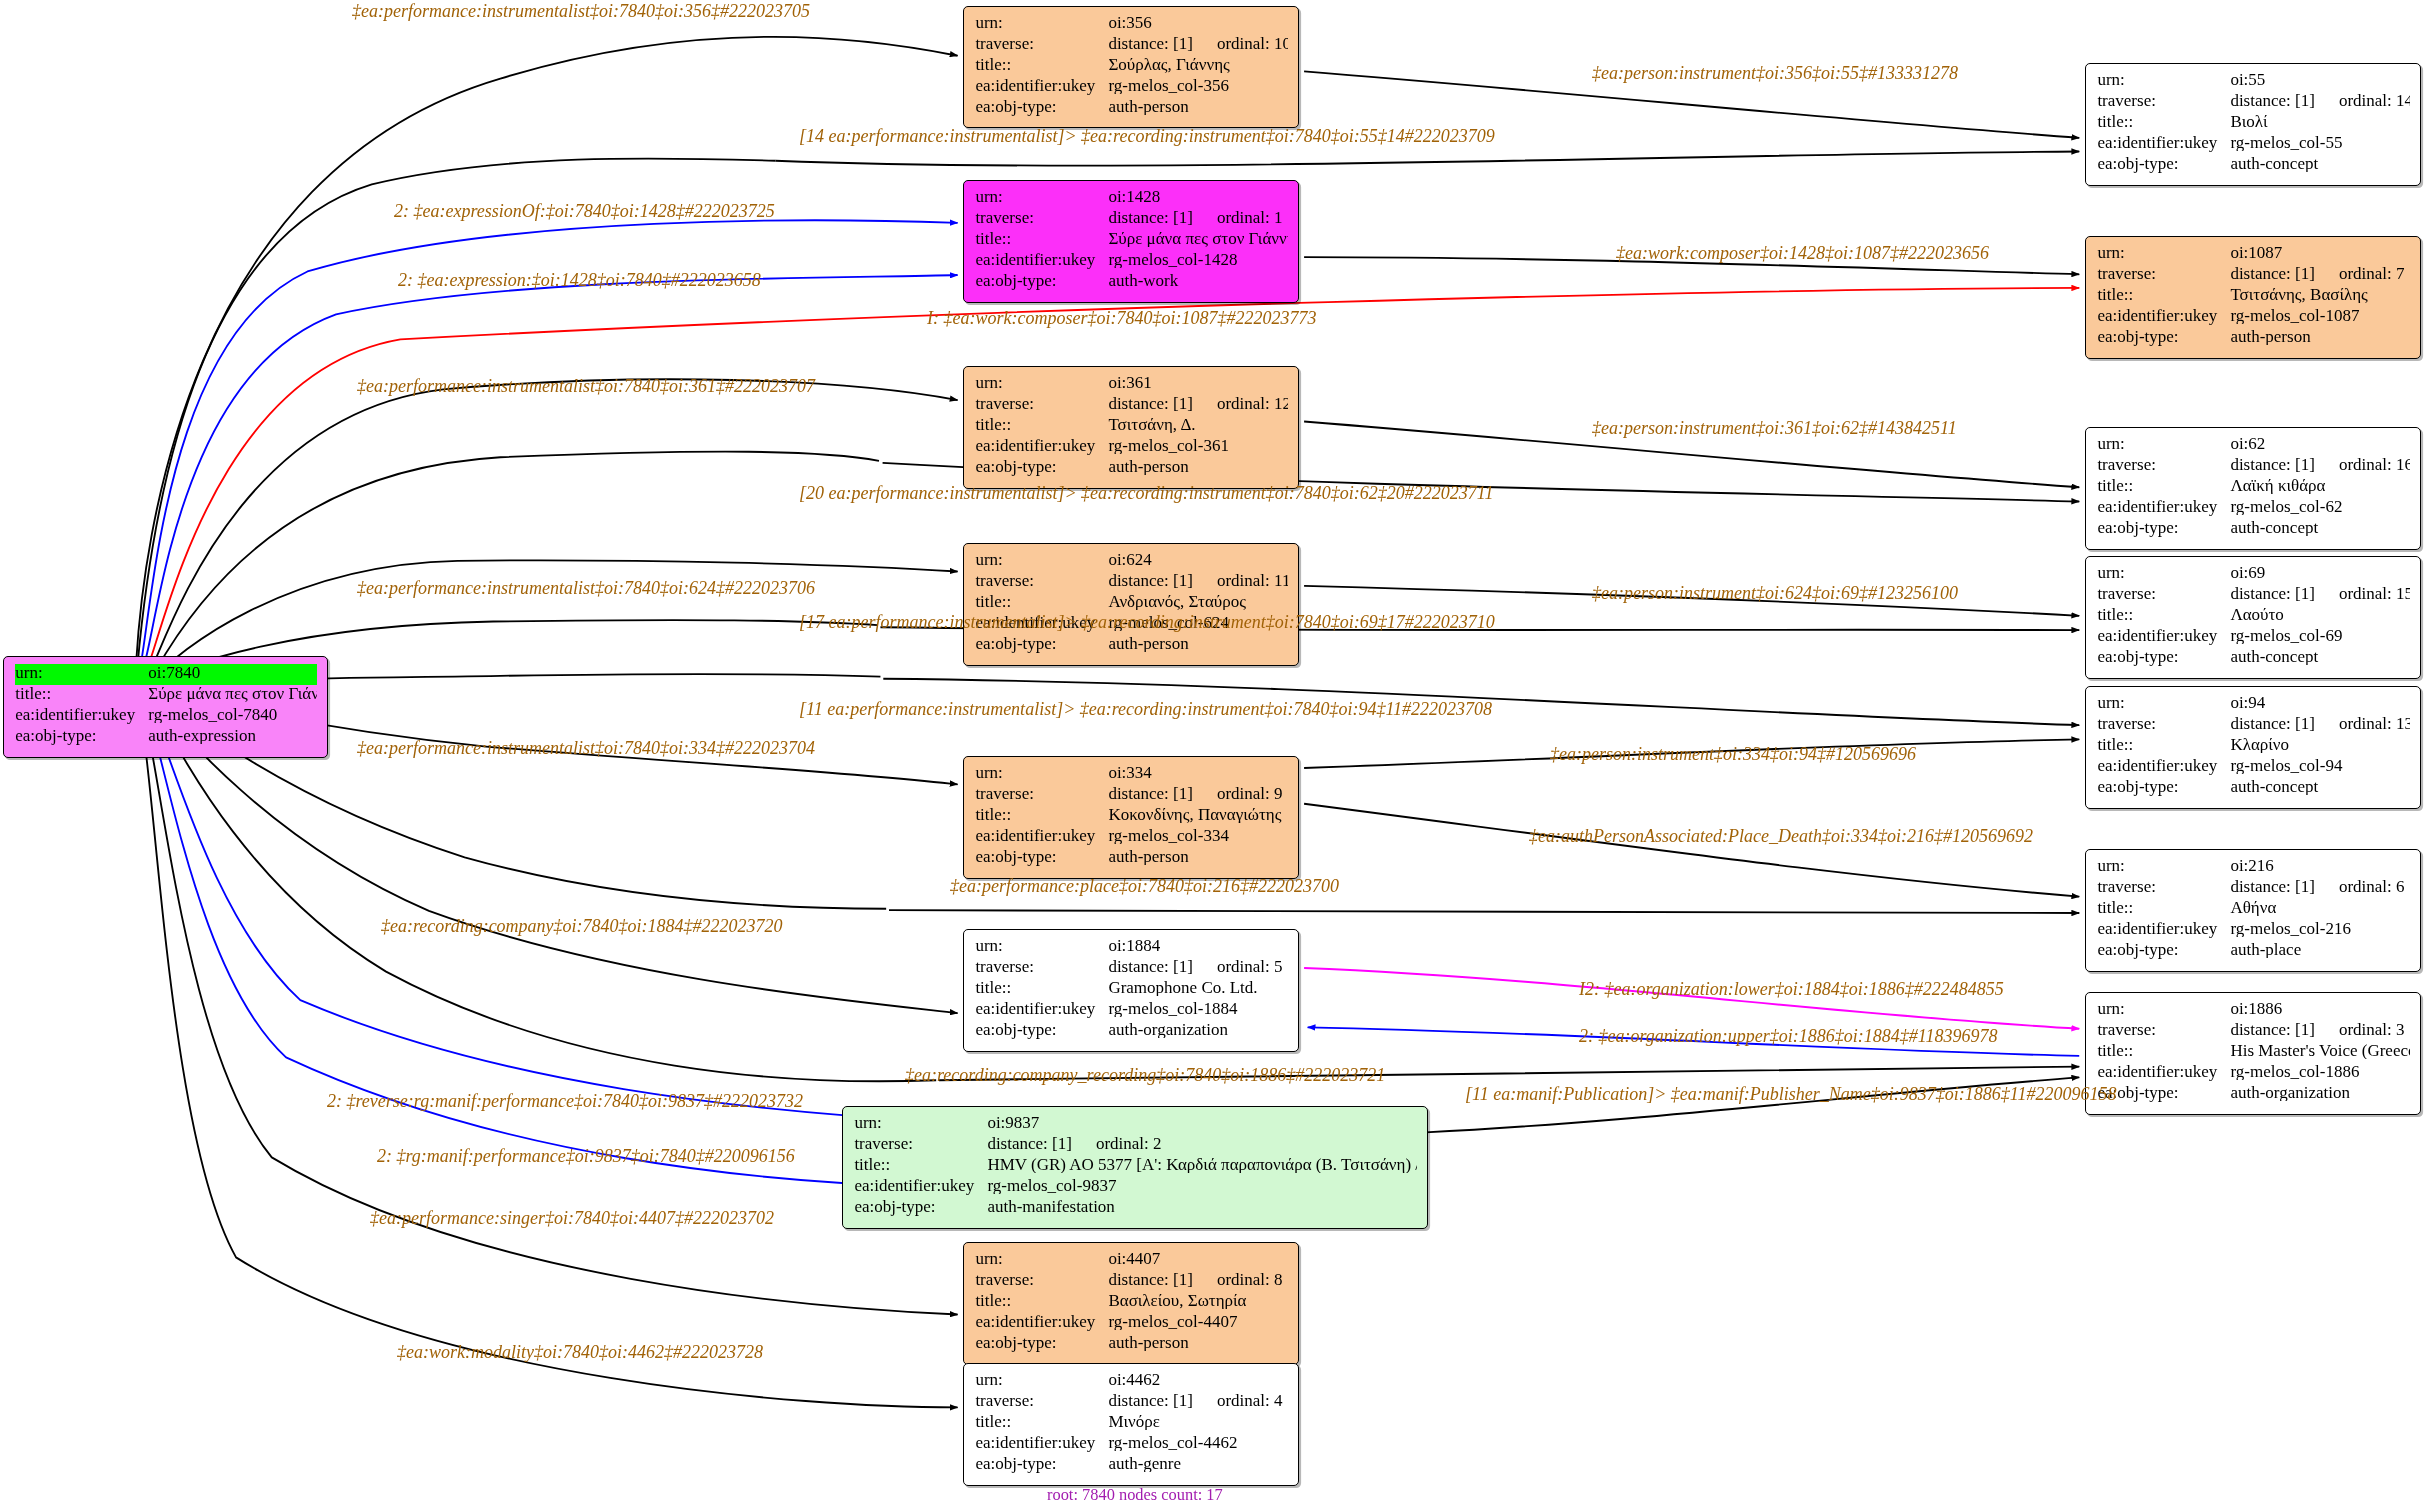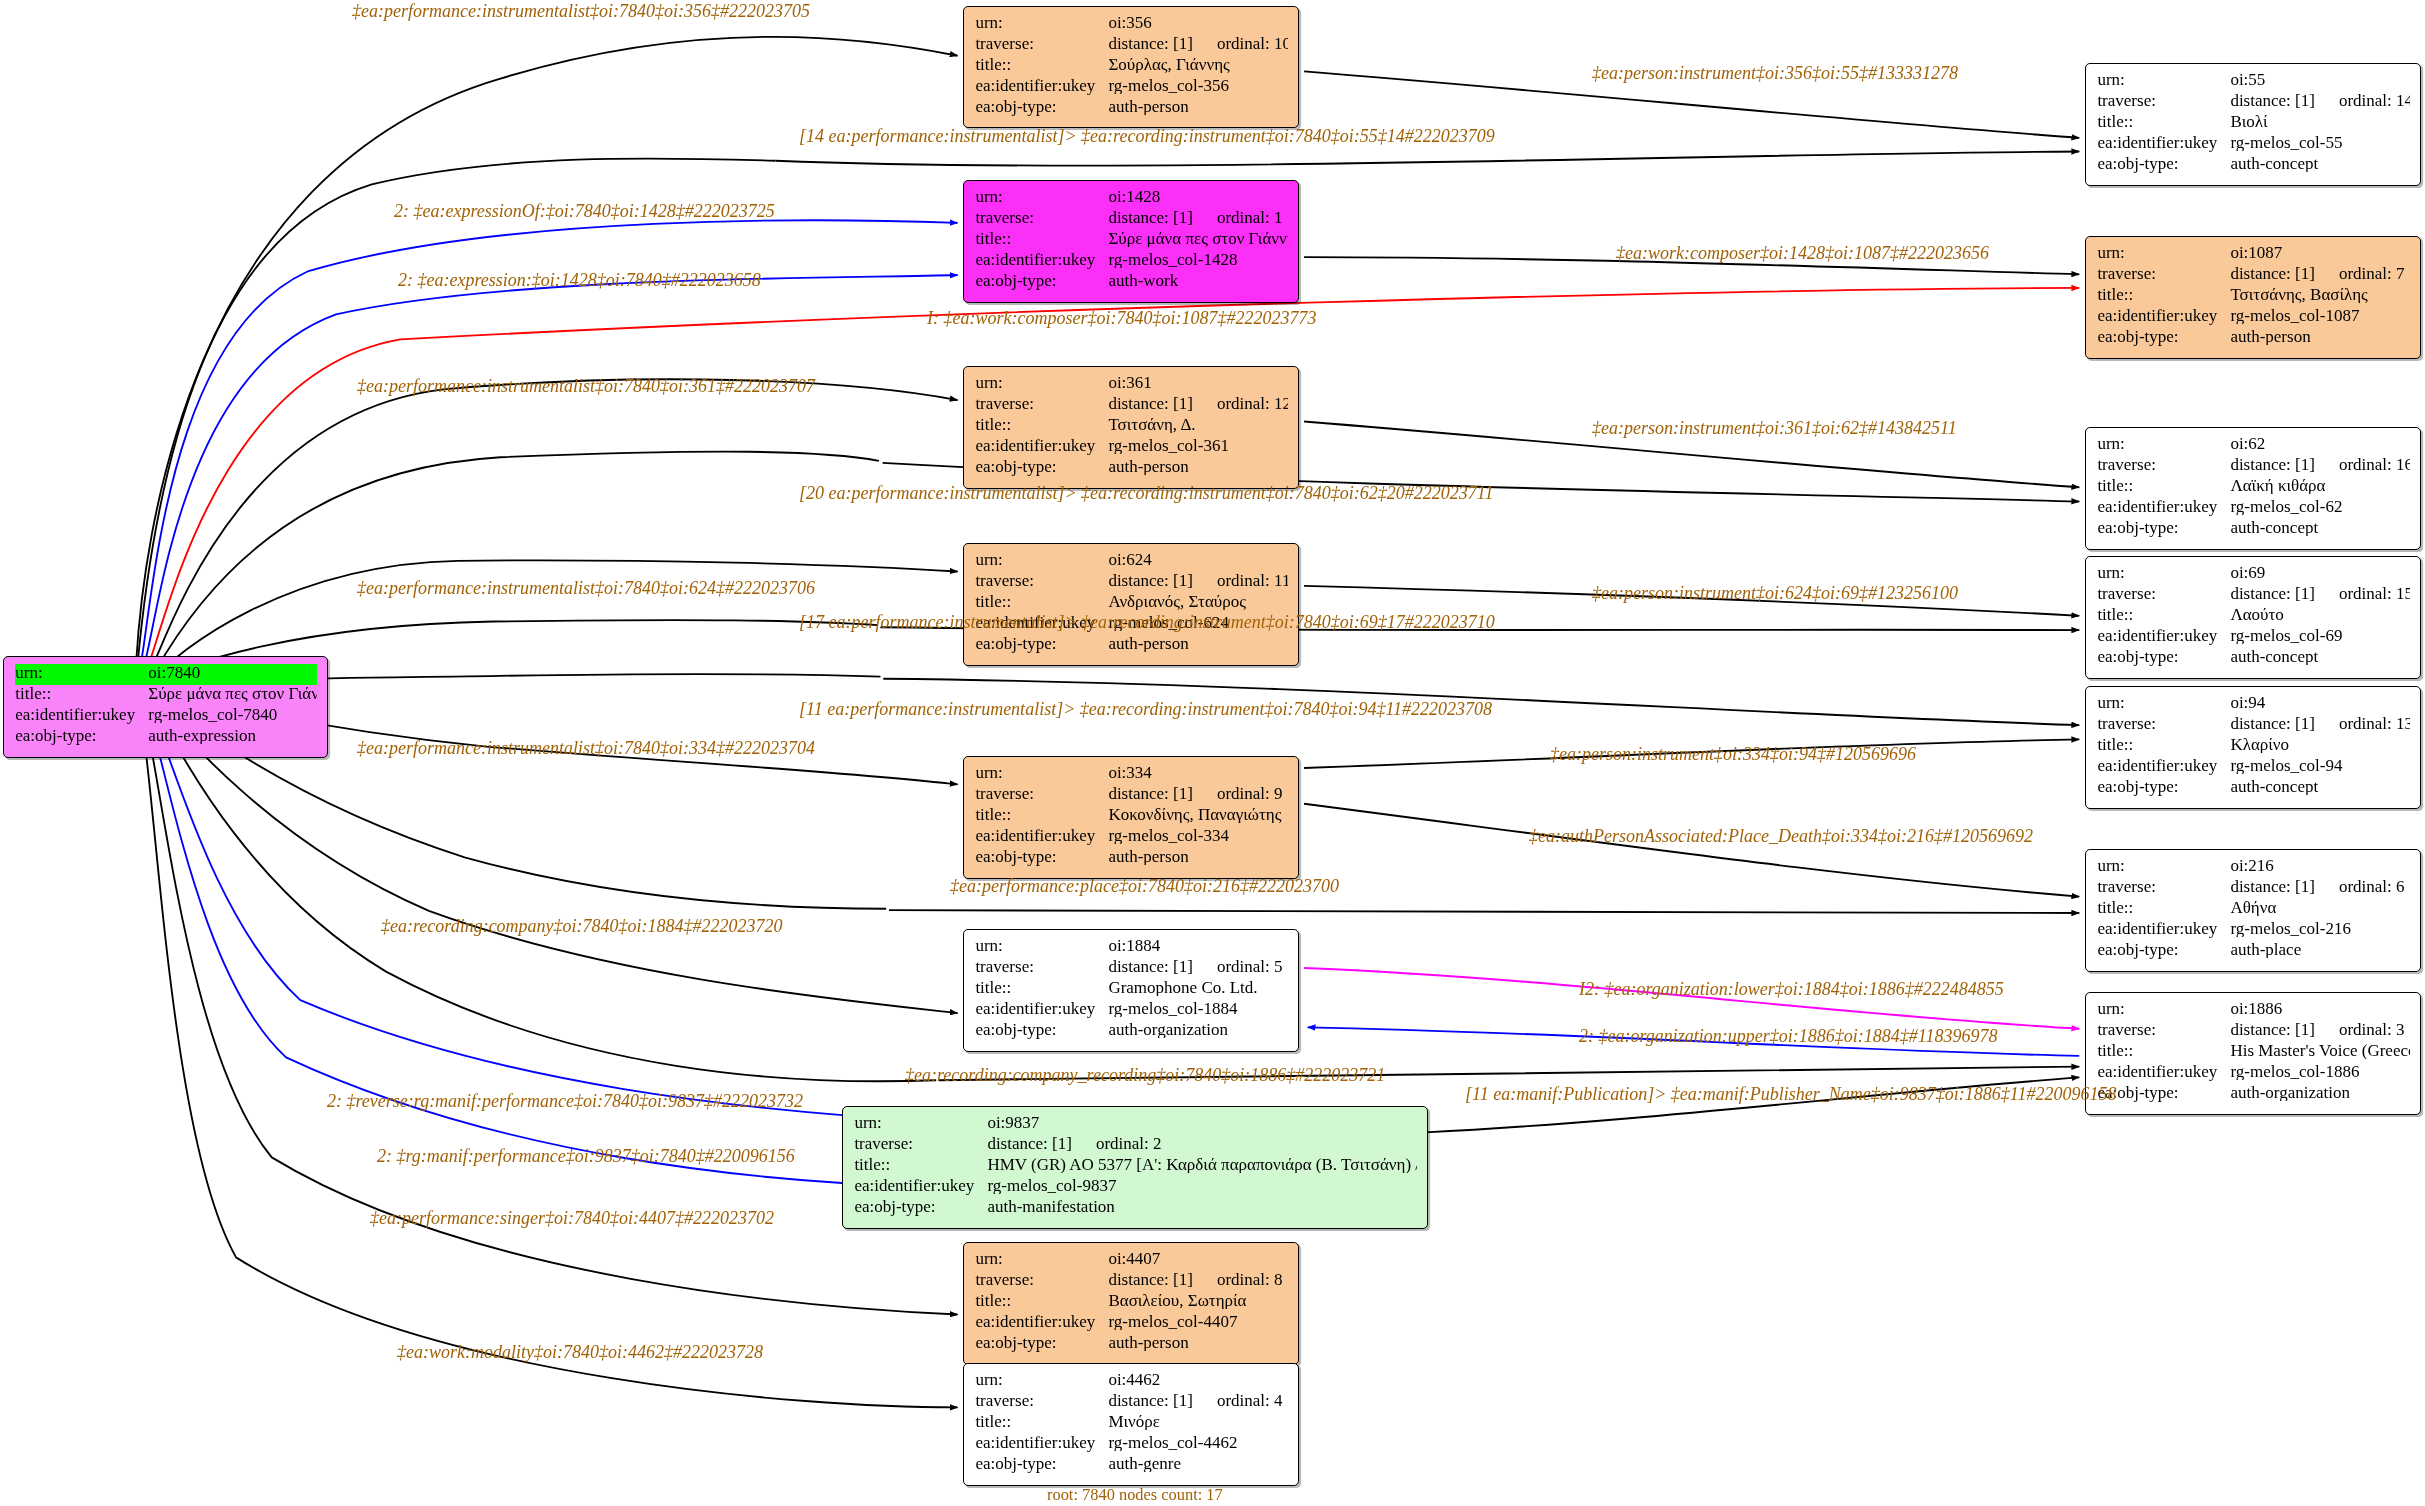--- a/index.html
+++ b/index.html
@@ -20,21 +20,21 @@
   .t-genre{background:#ffffff;}
   .t-org{background:#ffffff;}
   .t-work{background:#fc2ff9;}
   .t-manifestation{background:#d2f8d2;}
   .t-root{background:#f984f9;}
 
   .node.root .row.hl{background:#00f900;}
   .node.root .row.hl .k,.node.root .row.hl .v{background:#00f900;}
 
   .elabel{position:absolute;font-size:18px;color:#a16207;white-space:nowrap;line-height:1;font-style:italic;}
-  .footer{position:absolute;font-size:16.4px;color:#a16207;white-space:nowrap;}
+  .footer{position:absolute;font-size:16.4px;color:#a21caf;white-space:nowrap;}
 </style>
 </head>
 <body>
 
 <div id="canvas">
 
   <svg id="wires" viewBox="0 0 3395 2108">
     <defs>
       <marker id="ah" markerWidth="12" markerHeight="9" refX="11" refY="4.5" orient="auto" markerUnits="userSpaceOnUse">
         <path d="M0,0 L12,4.5 L0,9 z" fill="#000"></path>

